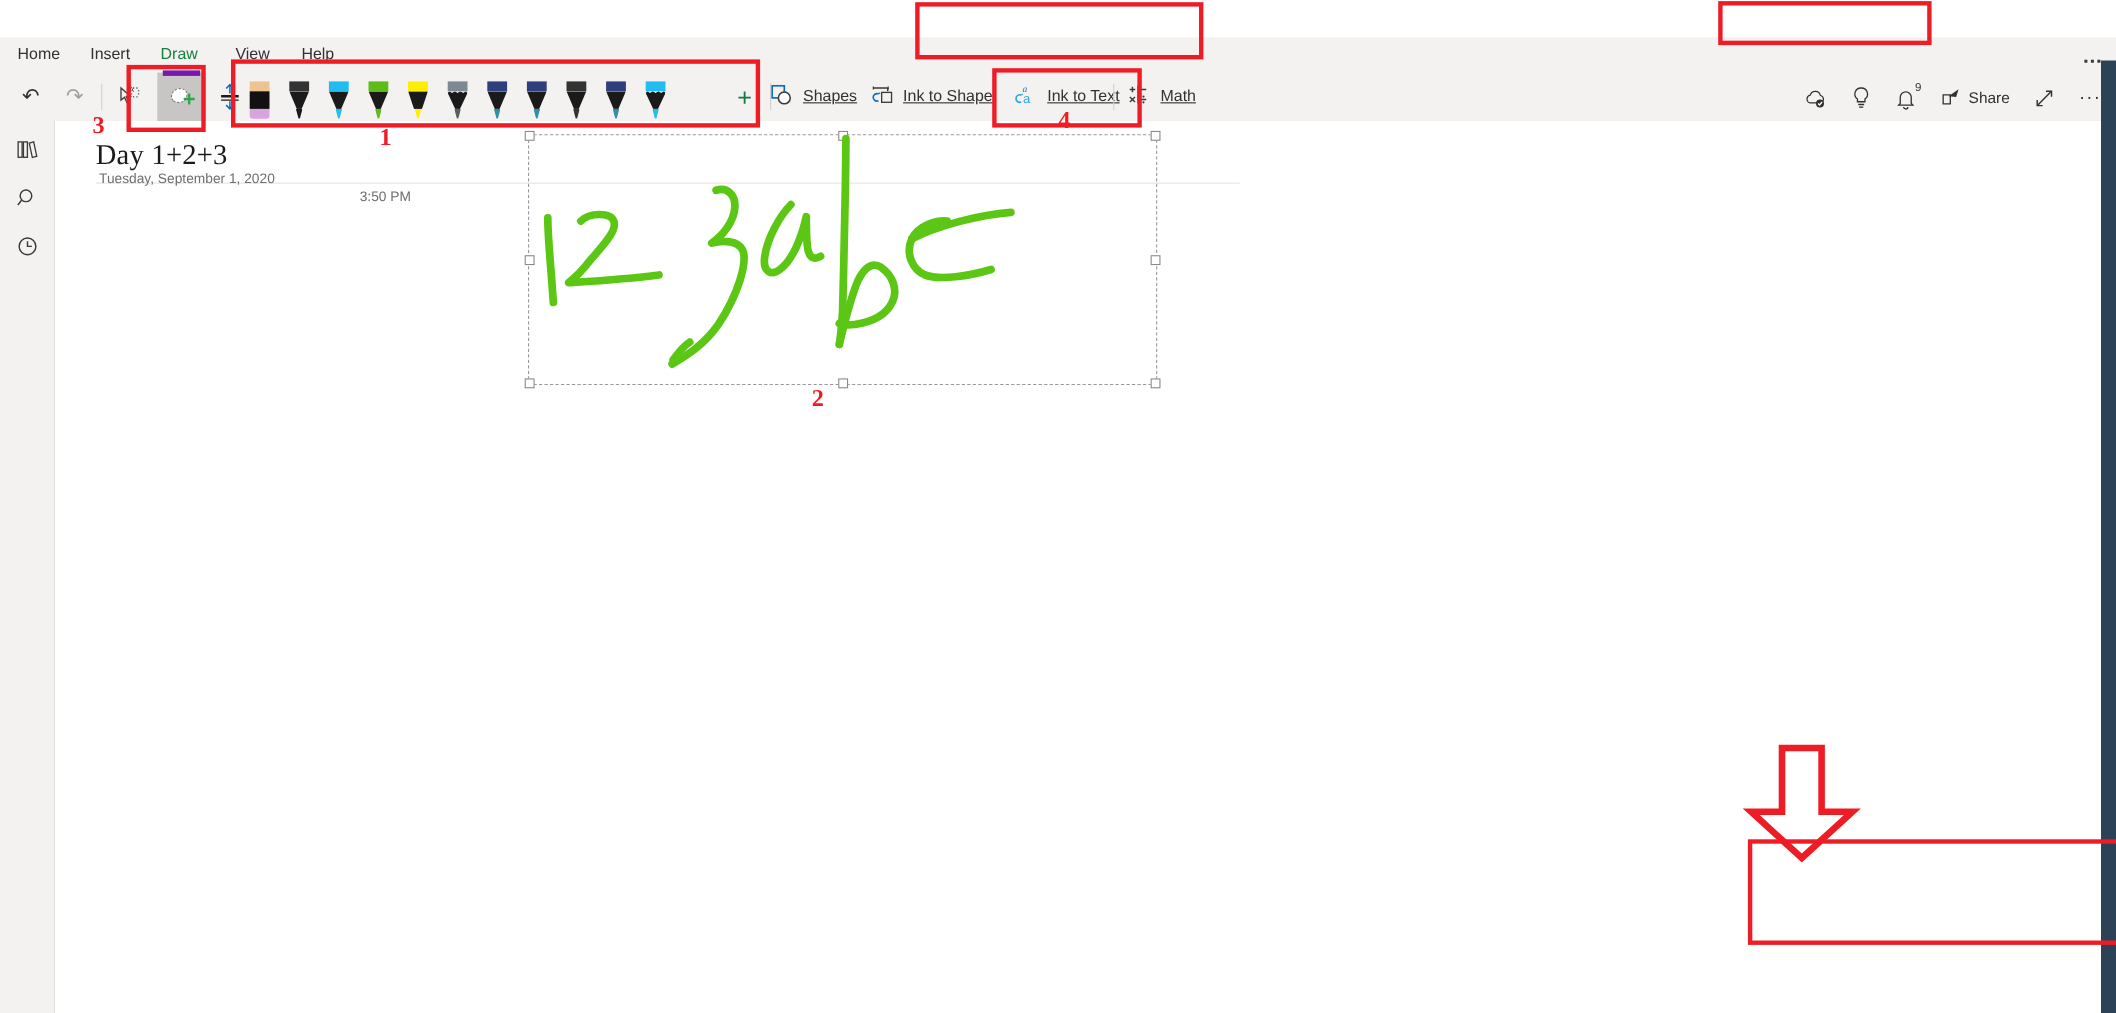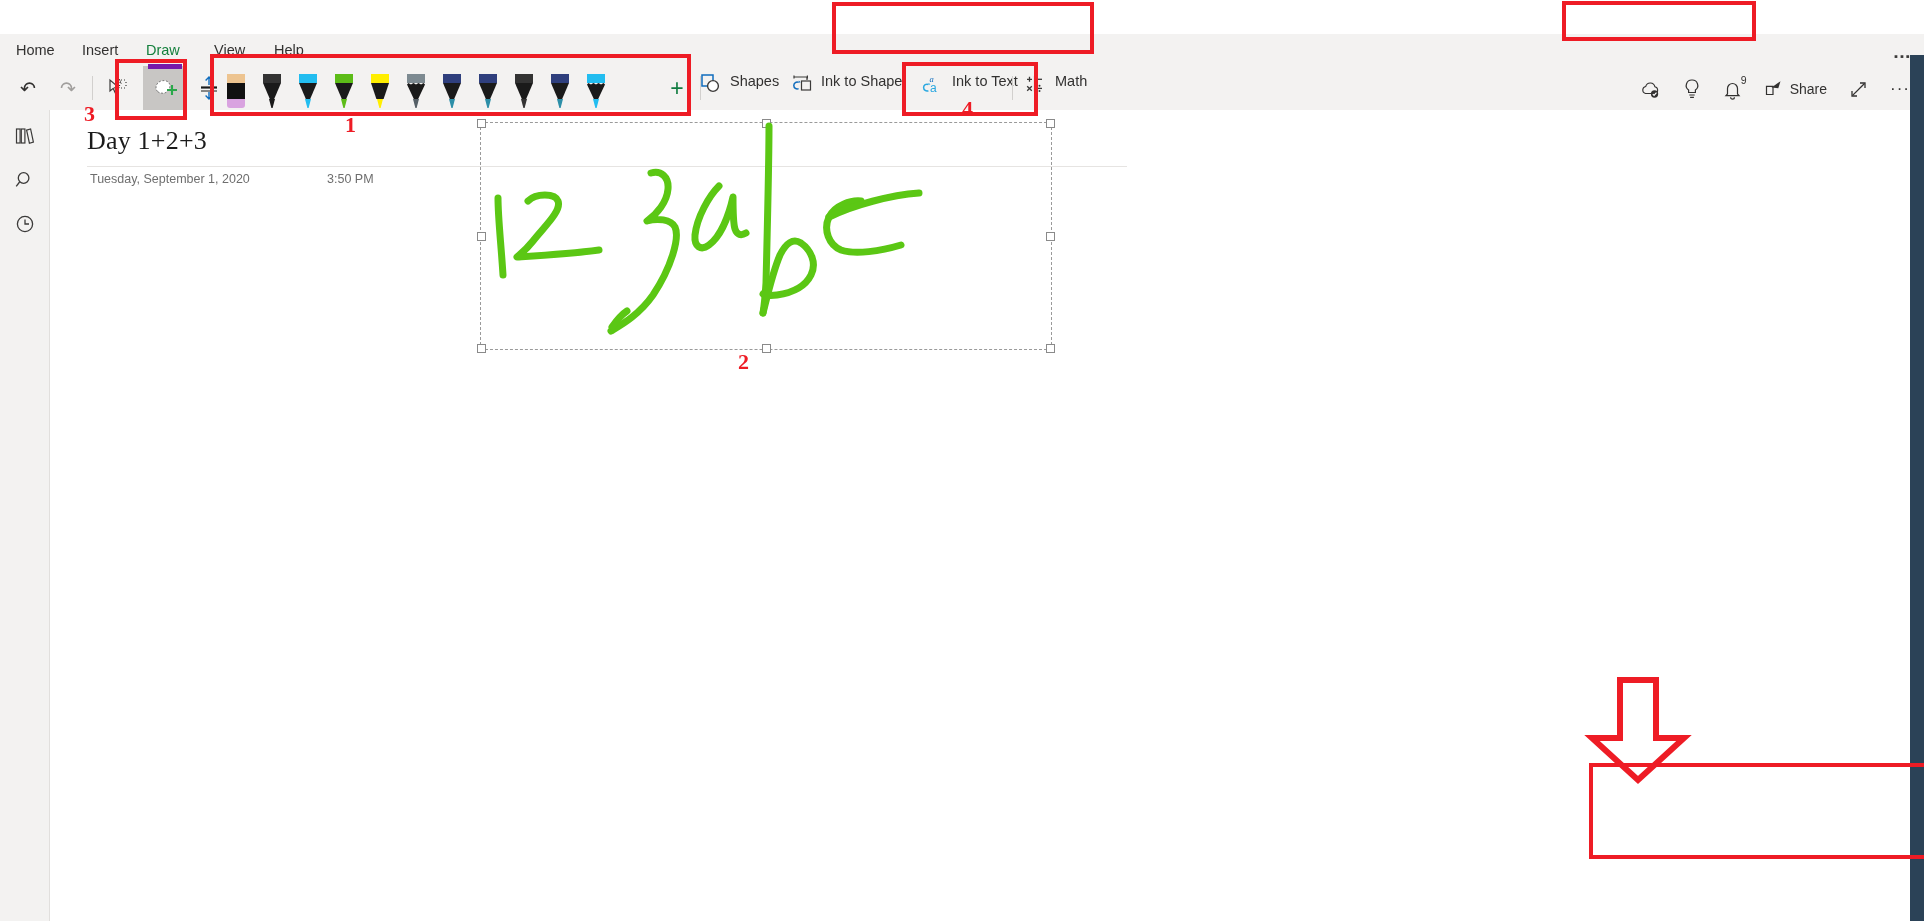--- a/index.html
+++ b/index.html
@@ -97,22 +97,22 @@
   }
   .pen.eraserpen .body{clip-path:none;}
   .pen.eraserpen .foot{position:absolute;left:9px;top:33px;width:18px;height:9px;border-radius:0 0 3px 3px;}
   .addpen{
     position:absolute;top:0;height:44px;width:34px;
     display:flex;align-items:center;justify-content:center;
     color:#107c41;font-size:23px;line-height:1;font-weight:300;
   }
 
   .labeled{
-    display:flex;align-items:flex-start;gap:8px;
-    font-size:14.5px;color:#323130;padding:0 8px;height:30px;
+    display:flex;align-items:center;gap:8px;
+    font-size:14.5px;color:#323130;padding:0 8px;height:30px;text-decoration:underline;
   }
 
   
   .tool-selected{
     background:#c8c6c4;
   }
   .tool-selected .accentbar{
     position:absolute;left:50%;transform:translateX(-50%);
     top:-2px;width:34px;height:5px;background:#7719aa;
   }
@@ -131,21 +131,21 @@
   .canvas{
     position:absolute;left:50px;top:110px;width:1709px;height:811px;
     background:#ffffff;overflow:hidden;
   }
   .pagetitle{
     position:absolute;left:37px;top:16px;
     font-size:26px;color:#1b1b1b;font-family:"Liberation Serif", serif;
     letter-spacing:.2px;white-space:nowrap;
   }
   .titlerule{position:absolute;left:37px;top:56px;width:1040px;height:1px;background:#e6e4e2;}
-  .pagedate{position:absolute;left:40px;top:62px;font-size:12.5px;color:#6e6e6e;white-space:nowrap;}
+  .pagedate{position:absolute;left:40px;top:45px;font-size:12.5px;color:#6e6e6e;white-space:nowrap;}
   .pagetime{position:absolute;left:277px;top:62px;font-size:12.5px;color:#6e6e6e;white-space:nowrap;}
 
   .bignum{
     position:absolute;left:184px;top:255px;
     font-size:128px;line-height:1;letter-spacing:3px;font-weight:400;
     font-family:"Liberation Sans", sans-serif;
   }
 
   
   .inkbox{

